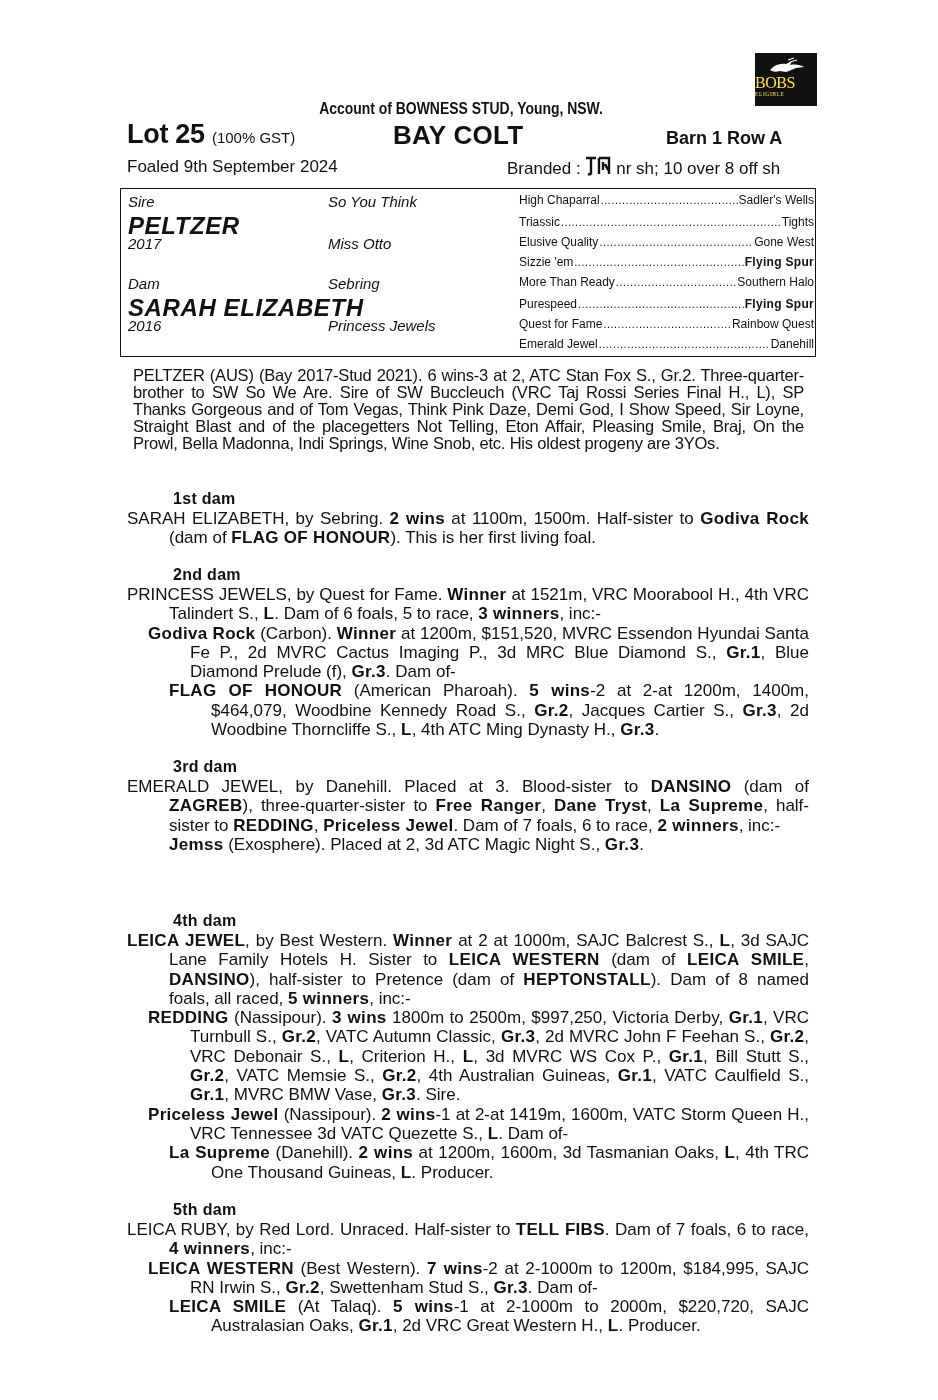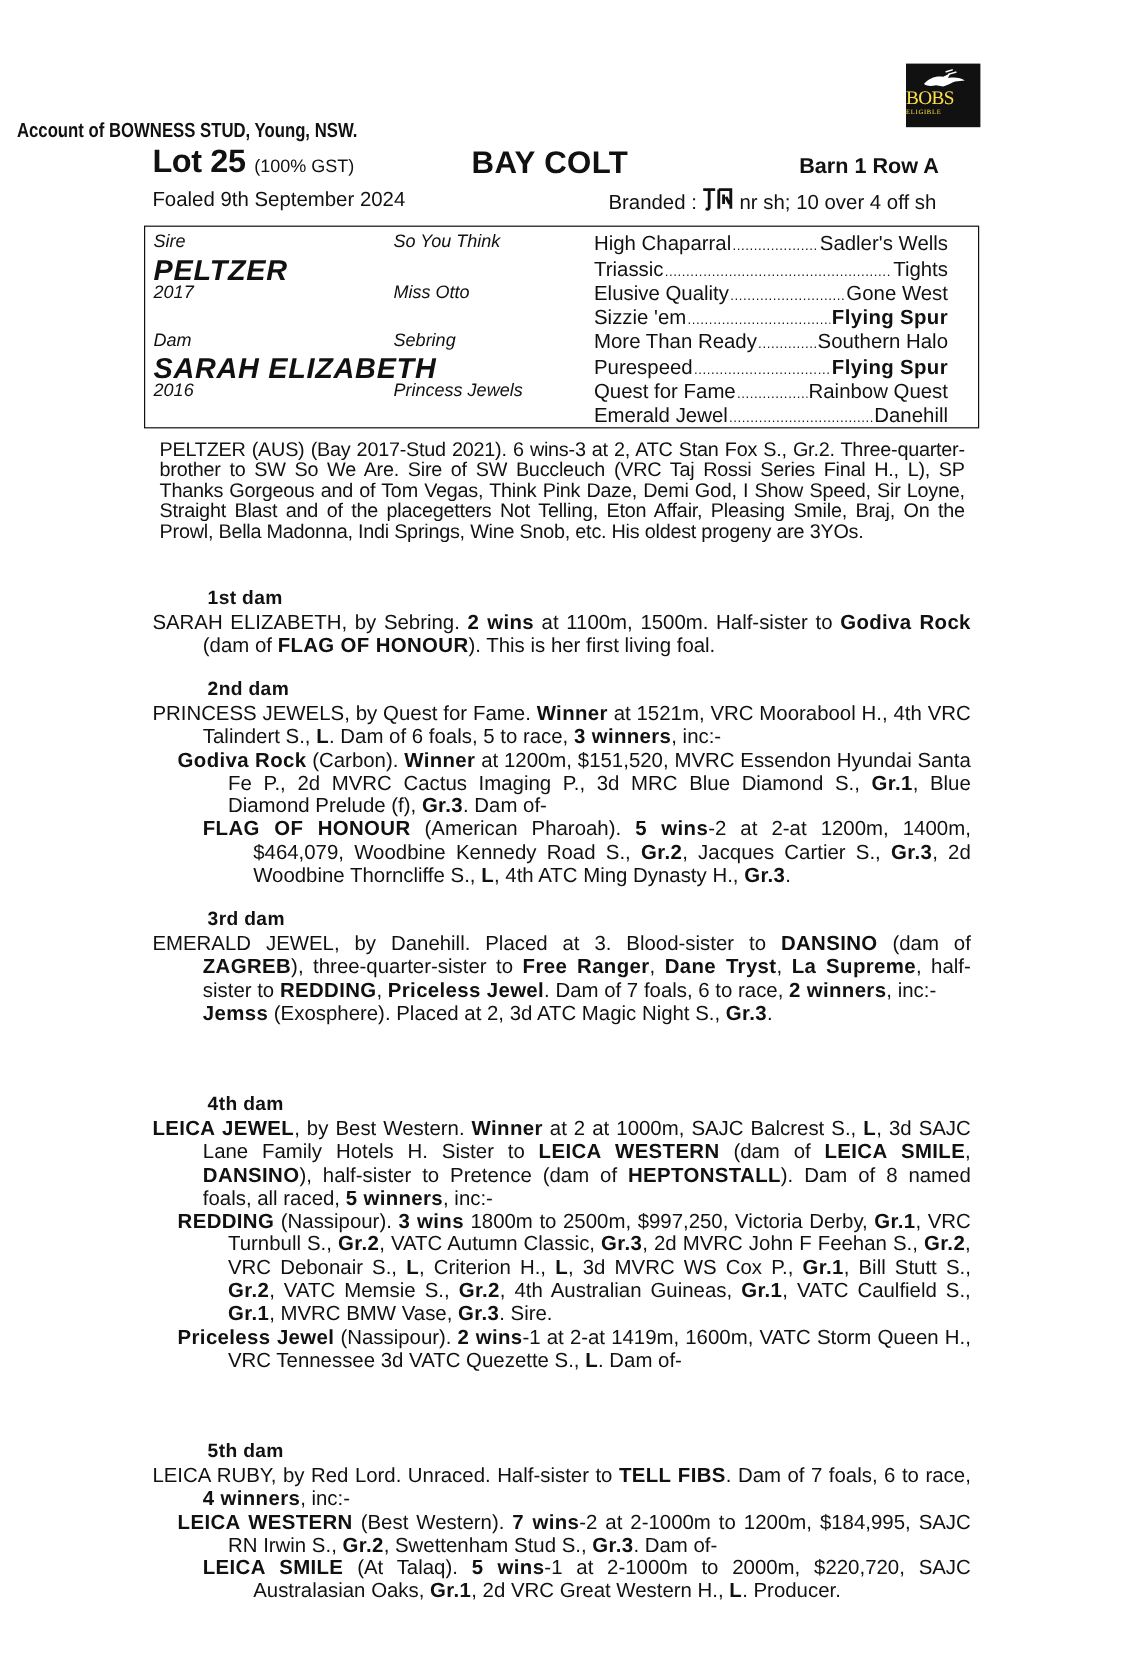--- a/index.html
+++ b/index.html
@@ -4,36 +4,36 @@
 <style>
   html, body { margin:0; padding:0; background:#fff; }
   body { width:938px; height:1400px; position:relative; font-family:"Liberation Sans", sans-serif; color:#111; overflow:hidden; }
   .abs { position:absolute; }
 
   #logo { left:755px; top:53px; width:62px; height:53px; background:#111; color:#fde047; text-align:left; }
   #logo .horse { display:block; margin:4px auto 0; }
   #logo .bobs { font-family:"Liberation Serif", serif; font-size:16px; line-height:14px; letter-spacing:-0.5px; display:block; margin-top:1px; }
   #logo .elig { font-family:"Liberation Serif", serif; font-size:5.5px; letter-spacing:0.6px; display:block; margin-top:1px; }
 
-  #account { left:0; width:938px; top:99px; font-weight:bold; font-size:17px; }
+  #account { left:0; width:938px; top:99px; text-align:center; font-weight:bold; font-size:17px; }
   #account span { display:inline-block; transform:scaleX(0.82); transform-origin:center; margin-left:-17px; }
 
   #lot { left:127px; top:119px; font-weight:bold; font-size:27px; letter-spacing:-0.3px; }
   #gst { font-weight:normal; font-size:15px; letter-spacing:0; }
   #colour { left:393px; top:120px; font-weight:bold; font-size:26px; letter-spacing:0.3px; }
   #barn { left:666px; top:128px; font-weight:bold; font-size:18px; }
 
   #foaled { left:127px; top:157px; font-size:17px; }
   #branded { left:507px; top:156px; font-size:17px; }
   #brand-glyph { display:inline-block; vertical-align:-2px; }
 
   #pedigree { left:120px; top:188px; width:696px; height:169px; border:1.5px solid #111; box-sizing:border-box; }
   .ped-cell { position:absolute; font-size:15px; white-space:nowrap;font-style:italic; }
   .ped-name { font-weight:900; font-size:24px; letter-spacing:0.6px; }
-  .anc { position:absolute; left:374px; width:295px; font-size:17px; display:flex; align-items:baseline; white-space:nowrap; }
+  .anc { position:absolute; left:398px; width:295px; font-size:12px; display:flex; align-items:baseline; white-space:nowrap; }
   .anc .dots { flex:1; overflow:hidden; font-size:11px; letter-spacing:0.5px; margin:0 1px; }
   .anc .dots::before { content:"................................................................................................................................"; }
   .anc .bold { font-weight:900; letter-spacing:0.3px; }
 
   #sire-blurb { left:133px; top:367px; width:671px; font-weight:normal; font-size:16.5px; line-height:17px; text-align:justify; letter-spacing:-0.2px; }
 
   .section { position:absolute; left:127px; width:682px; font-size:17px; line-height:19.3px; }
   .heading { font-weight:900; font-size:16px; line-height:19px; margin-bottom:1px; letter-spacing:0.3px;margin-left:46px; }
   .para { text-align:justify; }
   .p0 { padding-left:42px; text-indent:-42px; }
@@ -59,21 +59,21 @@
 <div id="lot" class="abs"><span>Lot 25</span> <span id="gst">(100% GST)</span></div>
 <div id="colour" class="abs">BAY COLT</div>
 <div id="barn" class="abs">Barn 1 Row A</div>
 
 <div id="foaled" class="abs">Foaled 9th September 2024</div>
 <div id="branded" class="abs">
   <span>Branded :</span>
   <svg id="brand-glyph" width="26" height="20" viewBox="0 0 26 20">
     <path d="M1 2 H11 M6 2 V17 Q6 19 3 18 M14 2 V18 M14 2 H24 V18 M18 6 V14 M20 8 L23 14" stroke="#111" stroke-width="2.4" fill="none"></path>
   </svg>
-  <span>nr sh; 10 over 4 off sh</span>
+  <span>nr sh; 10 over 8 off sh</span>
 </div>
 
 <div id="pedigree" class="abs">
   <div class="ped-cell" style="left:7px;top:4px">Sire</div>
   <div class="ped-cell ped-name" style="left:7px;top:23px">PELTZER</div>
   <div class="ped-cell" style="left:7px;top:46px">2017</div>
   <div class="ped-cell" style="left:7px;top:86px">Dam</div>
   <div class="ped-cell ped-name" style="left:7px;top:105px">SARAH ELIZABETH</div>
   <div class="ped-cell" style="left:7px;top:128px">2016</div>
 
@@ -139,19 +139,20 @@
 <div class="section" style="top:757px">
     <div class="heading">3rd dam</div>
     <div class="para p0"><span>EMERALD JEWEL, by Danehill. Placed at 3. Blood-sister to </span><span class="b">DANSINO</span><span> (dam of </span><span class="b">ZAGREB</span><span>), three-quarter-sister to </span><span class="b">Free Ranger</span><span>, </span><span class="b">Dane Tryst</span><span>, </span><span class="b">La Supreme</span><span>, half-sister to </span><span class="b">REDDING</span><span>, </span><span class="b">Priceless Jewel</span><span>. Dam of 7 foals, 6 to race, </span><span class="b">2 winners</span><span>, inc:-</span></div>
     <div class="para p2"><span class="b">Jemss</span><span> (Exosphere). Placed at 2, 3d ATC Magic Night S., </span><span class="b">Gr.3</span><span>.</span></div>
   </div>
 <div class="section" style="top:911px">
     <div class="heading">4th dam</div>
     <div class="para p0"><span class="b">LEICA JEWEL</span><span>, by Best Western. </span><span class="b">Winner</span><span> at 2 at 1000m, SAJC Balcrest S., </span><span class="b">L</span><span>, 3d SAJC Lane Family Hotels H. Sister to </span><span class="b">LEICA WESTERN</span><span> (dam of </span><span class="b">LEICA SMILE</span><span>, </span><span class="b">DANSINO</span><span>), half-sister to Pretence (dam of </span><span class="b">HEPTONSTALL</span><span>). Dam of 8 named foals, all raced, </span><span class="b">5 winners</span><span>, inc:-</span></div>
     <div class="para p1"><span class="b">REDDING</span><span> (Nassipour). </span><span class="b">3 wins</span><span> 1800m to 2500m, $997,250, Victoria Derby, </span><span class="b">Gr.1</span><span>, VRC Turnbull S., </span><span class="b">Gr.2</span><span>, VATC Autumn Classic, </span><span class="b">Gr.3</span><span>, 2d MVRC John F Feehan S., </span><span class="b">Gr.2</span><span>, VRC Debonair S., </span><span class="b">L</span><span>, Criterion H., </span><span class="b">L</span><span>, 3d MVRC WS Cox P., </span><span class="b">Gr.1</span><span>, Bill Stutt S., </span><span class="b">Gr.2</span><span>, VATC Memsie S., </span><span class="b">Gr.2</span><span>, 4th Australian Guineas, </span><span class="b">Gr.1</span><span>, VATC Caulfield S., </span><span class="b">Gr.1</span><span>, MVRC BMW Vase, </span><span class="b">Gr.3</span><span>. Sire.</span></div>
     <div class="para p1"><span class="b">Priceless Jewel</span><span> (Nassipour). </span><span class="b">2 wins</span><span>-1 at 2-at 1419m, 1600m, VATC Storm Queen H., VRC Tennessee 3d VATC Quezette S., </span><span class="b">L</span><span>. Dam of-</span></div>
+    <div class="para p2"><span class="b">La Supreme</span><span> (Danehill). </span><span class="b">2 wins</span><span> at 1200m, 1600m, 3d Tasmanian Oaks, </span><span class="b">L</span><span>, 4th TRC One Thousand Guineas, </span><span class="b">L</span><span>. Producer.</span></div>
   </div>
 <div class="section" style="top:1200px">
     <div class="heading">5th dam</div>
     <div class="para p0"><span>LEICA RUBY, by Red Lord. Unraced. Half-sister to </span><span class="b">TELL FIBS</span><span>. Dam of 7 foals, 6 to race, </span><span class="b">4 winners</span><span>, inc:-</span></div>
     <div class="para p1"><span class="b">LEICA WESTERN</span><span> (Best Western). </span><span class="b">7 wins</span><span>-2 at 2-1000m to 1200m, $184,995, SAJC RN Irwin S., </span><span class="b">Gr.2</span><span>, Swettenham Stud S., </span><span class="b">Gr.3</span><span>. Dam of-</span></div>
     <div class="para p2"><span class="b">LEICA SMILE</span><span> (At Talaq). </span><span class="b">5 wins</span><span>-1 at 2-1000m to 2000m, $220,720, SAJC Australasian Oaks, </span><span class="b">Gr.1</span><span>, 2d VRC Great Western H., </span><span class="b">L</span><span>. Producer.</span></div>
   </div>
 
 </body></html>

